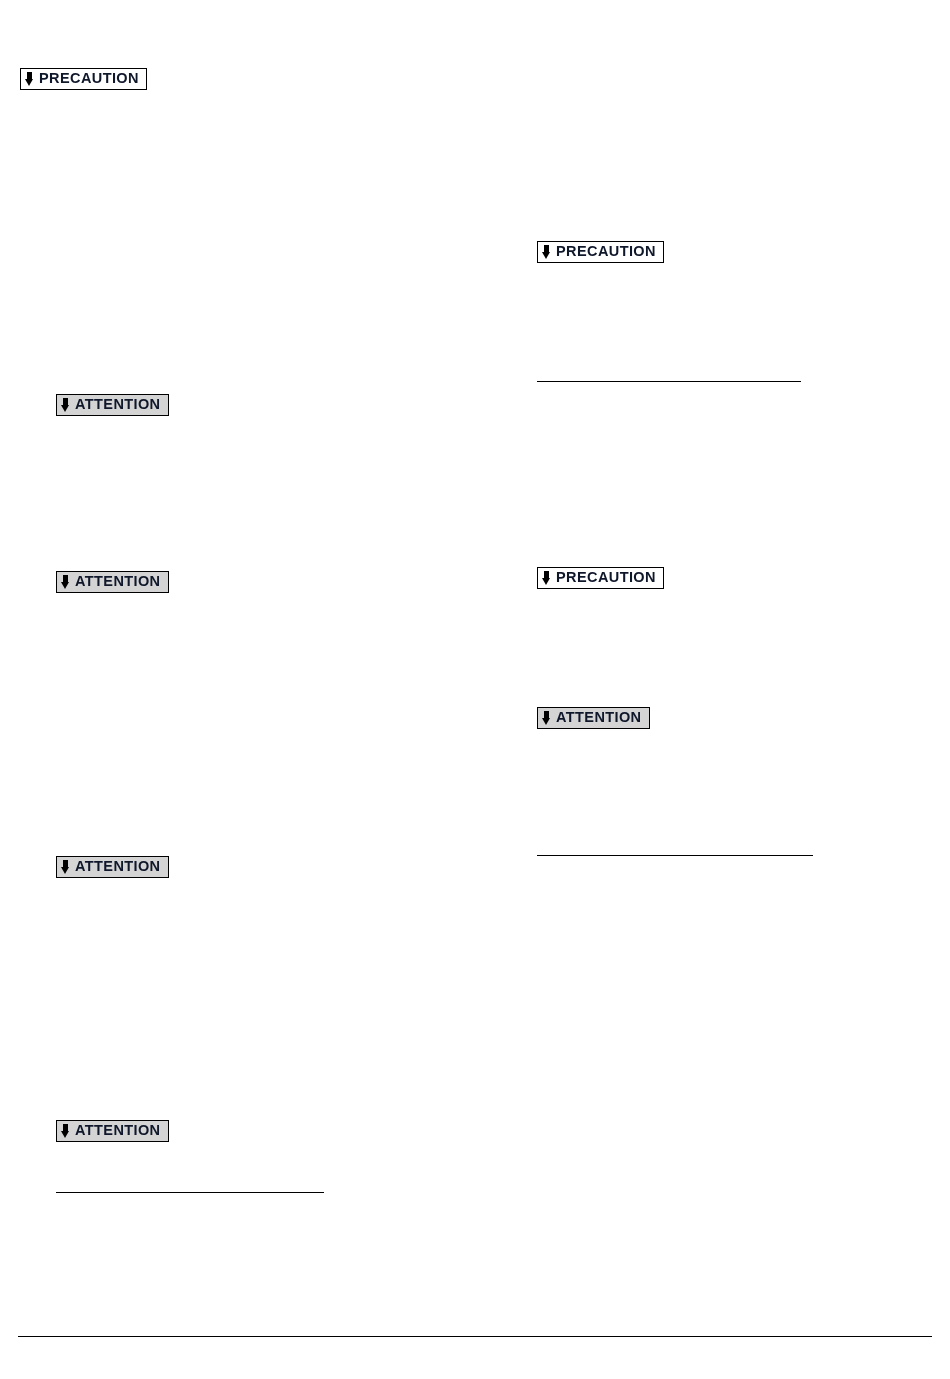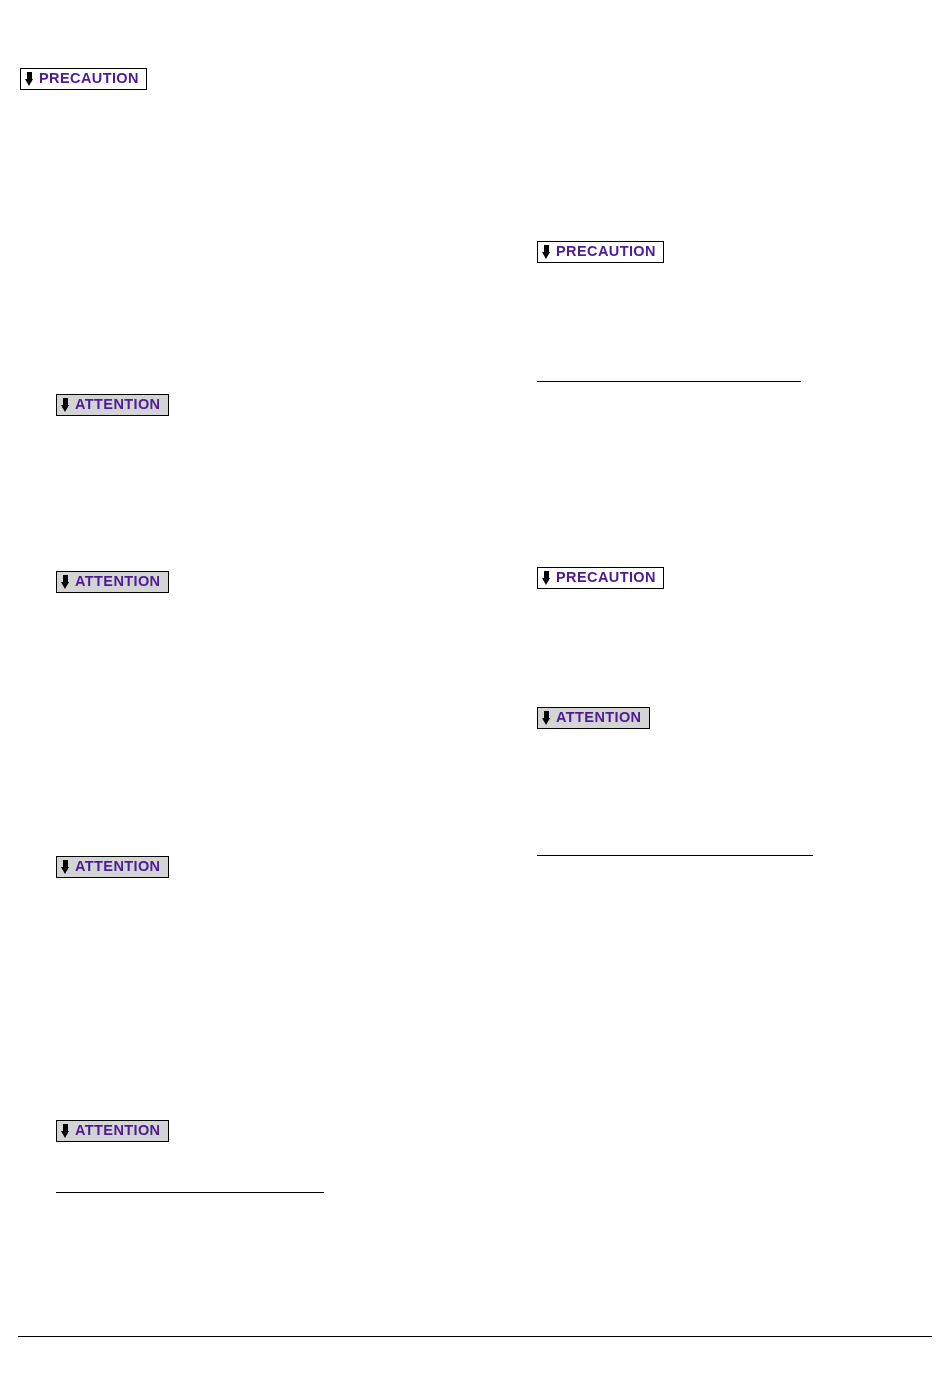--- a/index.html
+++ b/index.html
@@ -55,21 +55,21 @@
     width: 0;
     height: 0;
     border-left: 4.5px solid transparent;
     border-right: 4.5px solid transparent;
     border-top: 7px solid #000000;
   }
   .callout .label {
     font-size: 14.5px;
     font-weight: bold;
     letter-spacing: 0.4px;
-    color: #4c1d95;
+    color: #0f172a;
     line-height: 1;
   }
   .callout.white-bg {
     background: #ffffff;
   }
   
   .rule {
     position: absolute;
     height: 0;
     border-top: 1.5px solid #000000;

